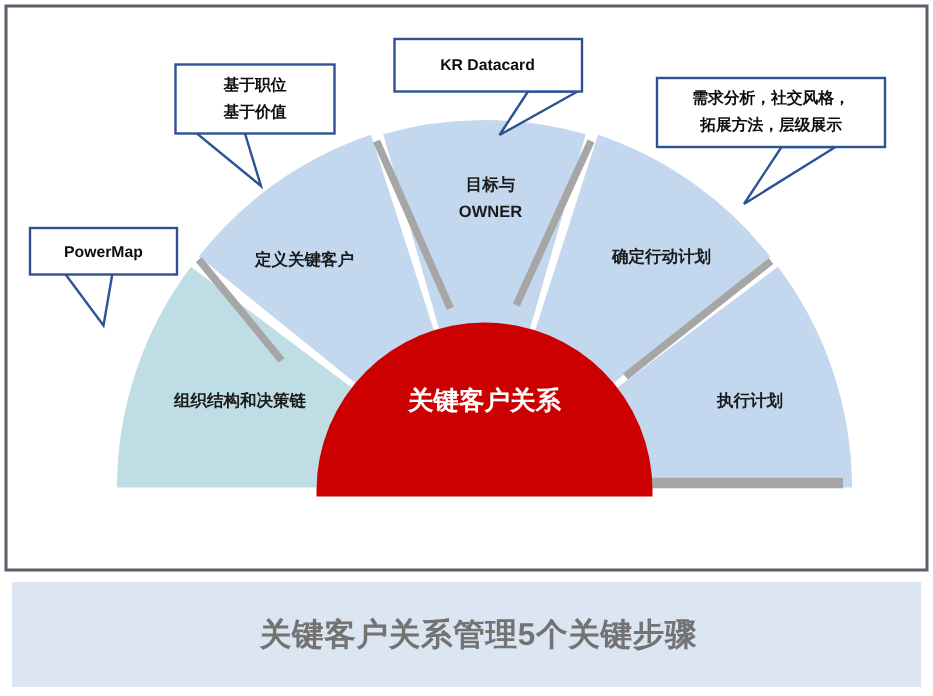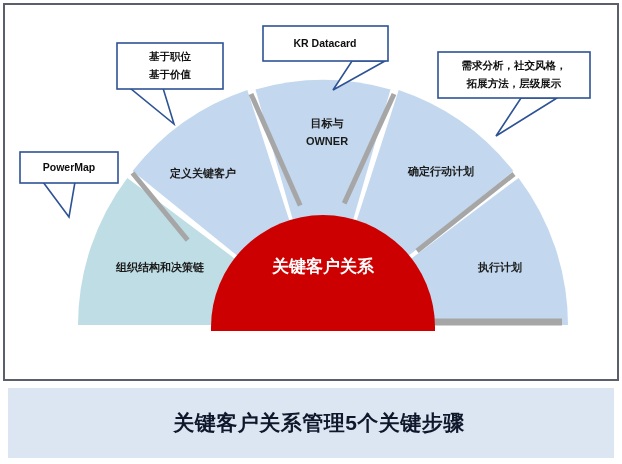--- a/index.html
+++ b/index.html
@@ -32,21 +32,21 @@
   .callout-tail{fill:#ffffff;stroke:#2e5395;stroke-width:1.6;stroke-linejoin:miter;}
   .divider{stroke:#a6a6a6;stroke-linecap:butt;}
 
   #footer-bar{
     position:absolute;left:8px;top:388px;width:606px;height:70px;
     background:#dce6f3;
     display:flex;align-items:center;justify-content:center;
   }
   #footer-title{
     font-family:"Liberation Sans","DejaVu Sans",sans-serif;
-    font-size:21px;font-weight:bold;color:#0f172a;letter-spacing:.5px;
+    font-size:21px;font-weight:bold;color:#737373;letter-spacing:.5px;
     white-space:nowrap;
     margin-left:16px;
   }
 </style>
 </head>
 <body>
 
 <div id="stage">
 
   <svg id="diagram" viewBox="0 0 622 464">

